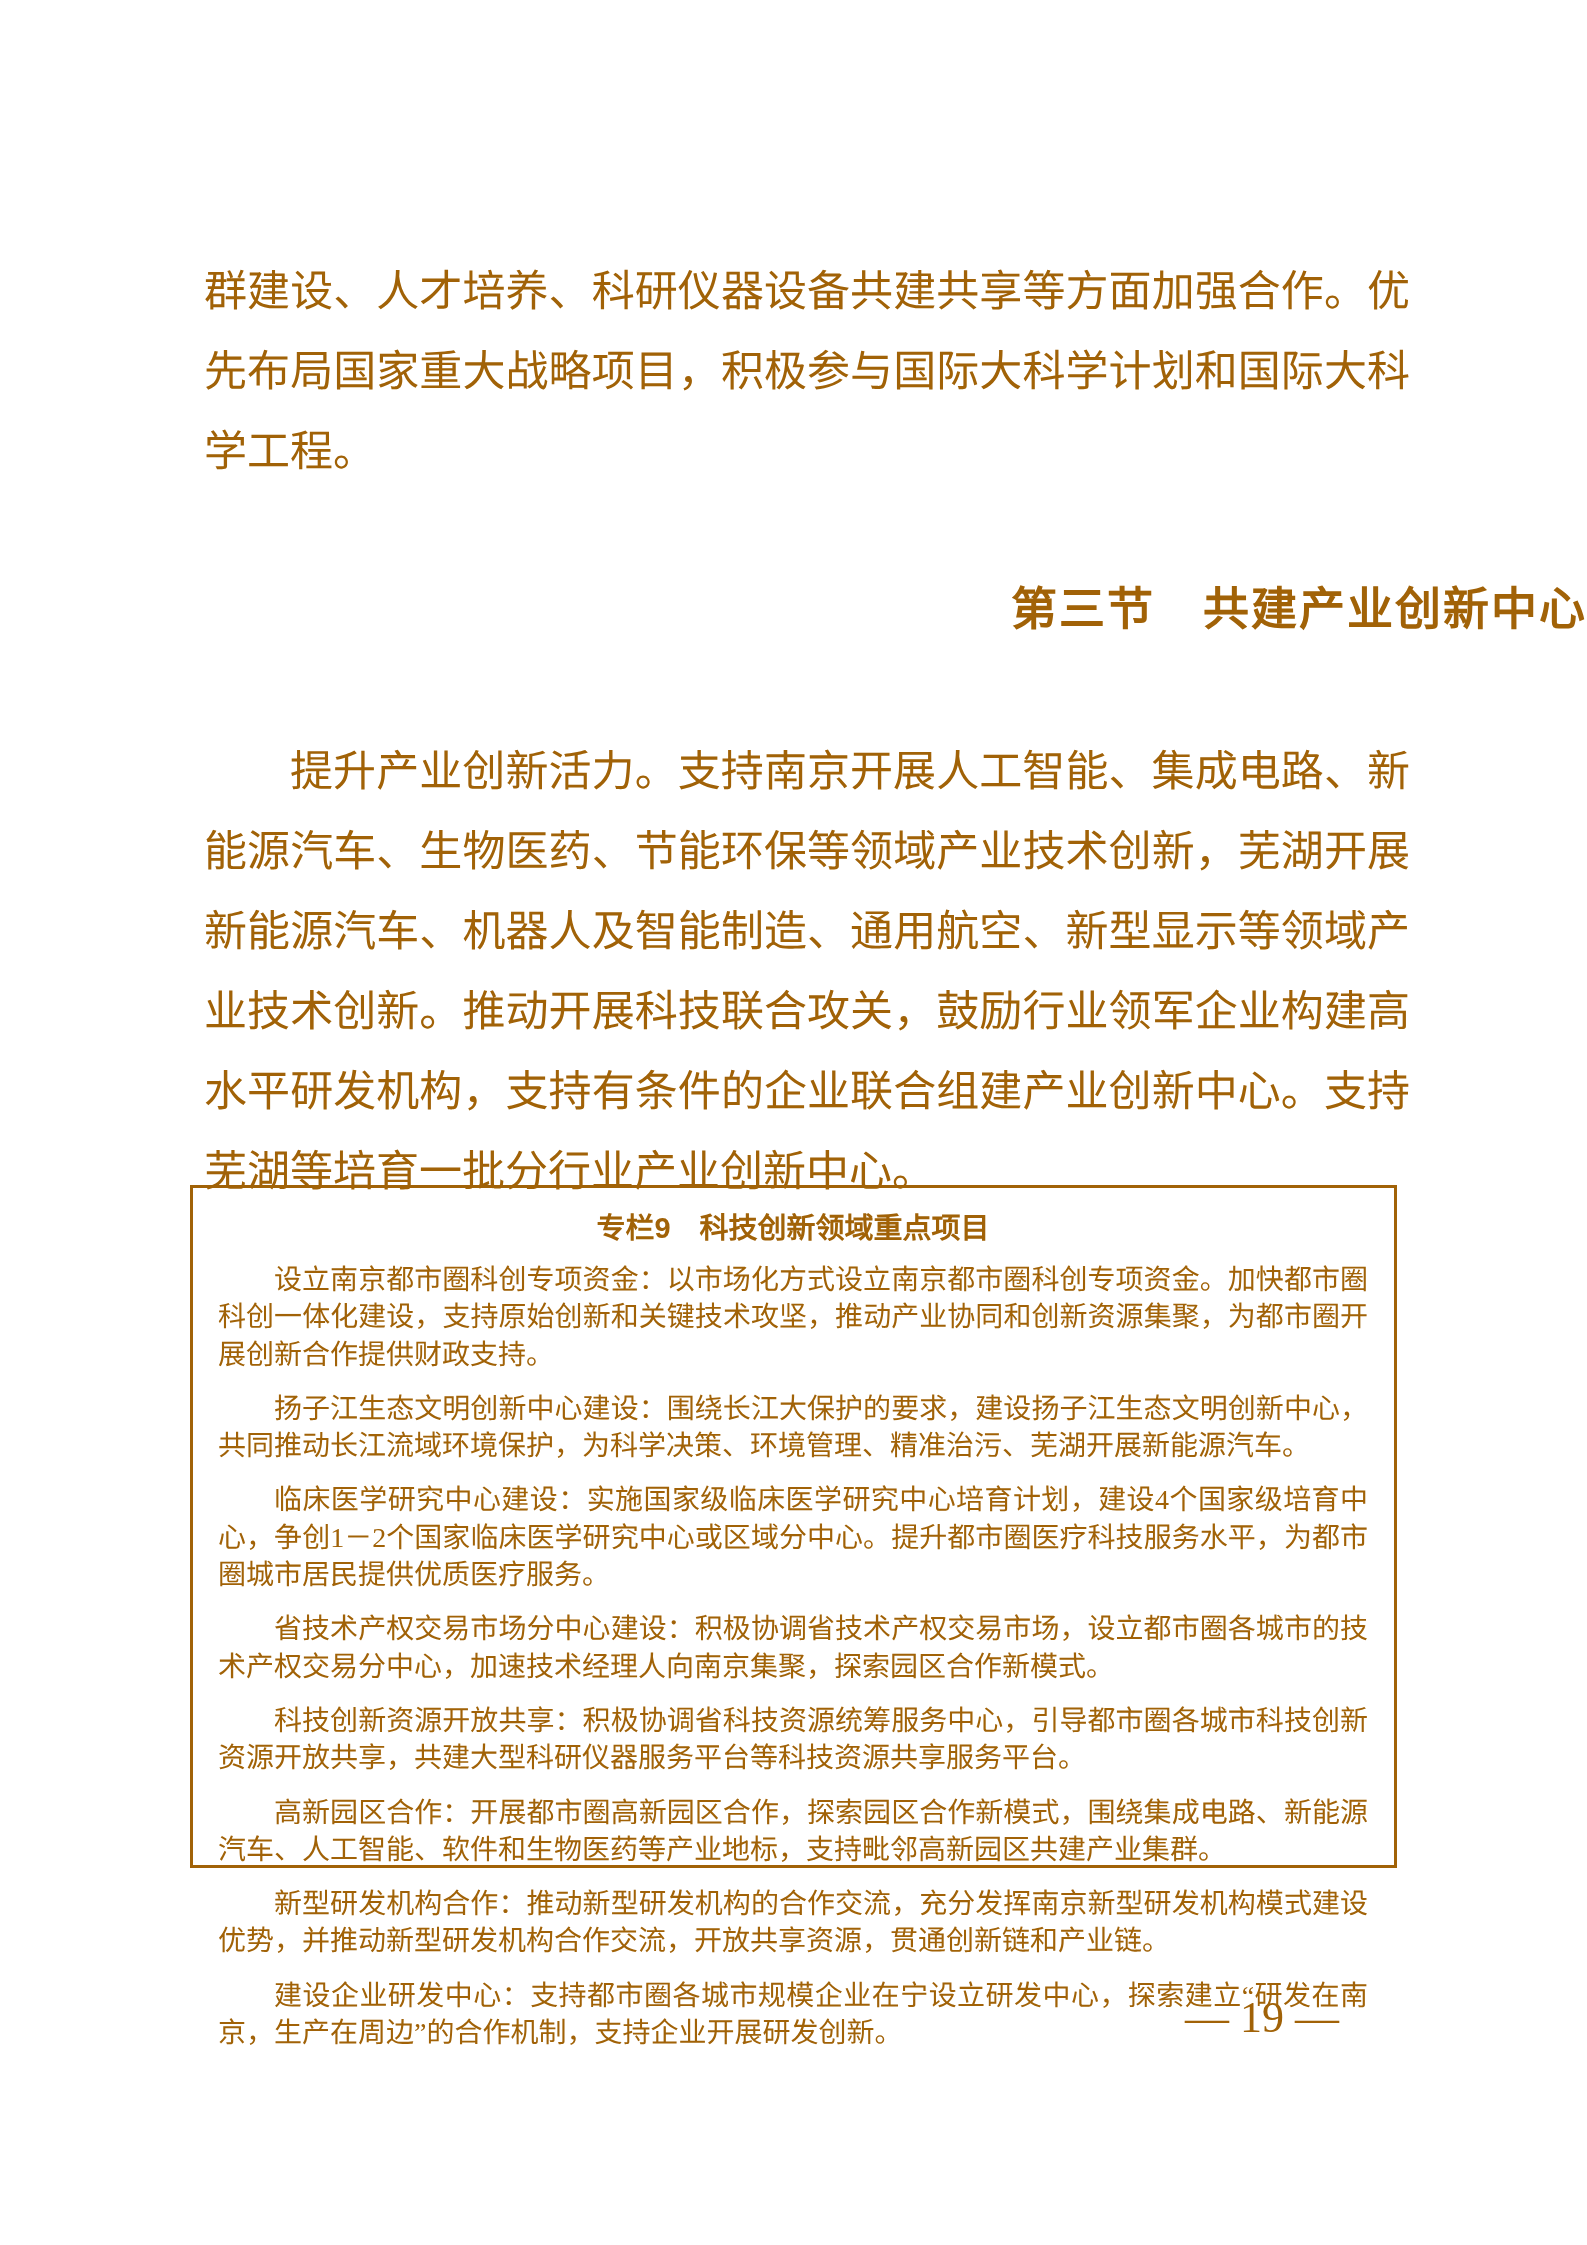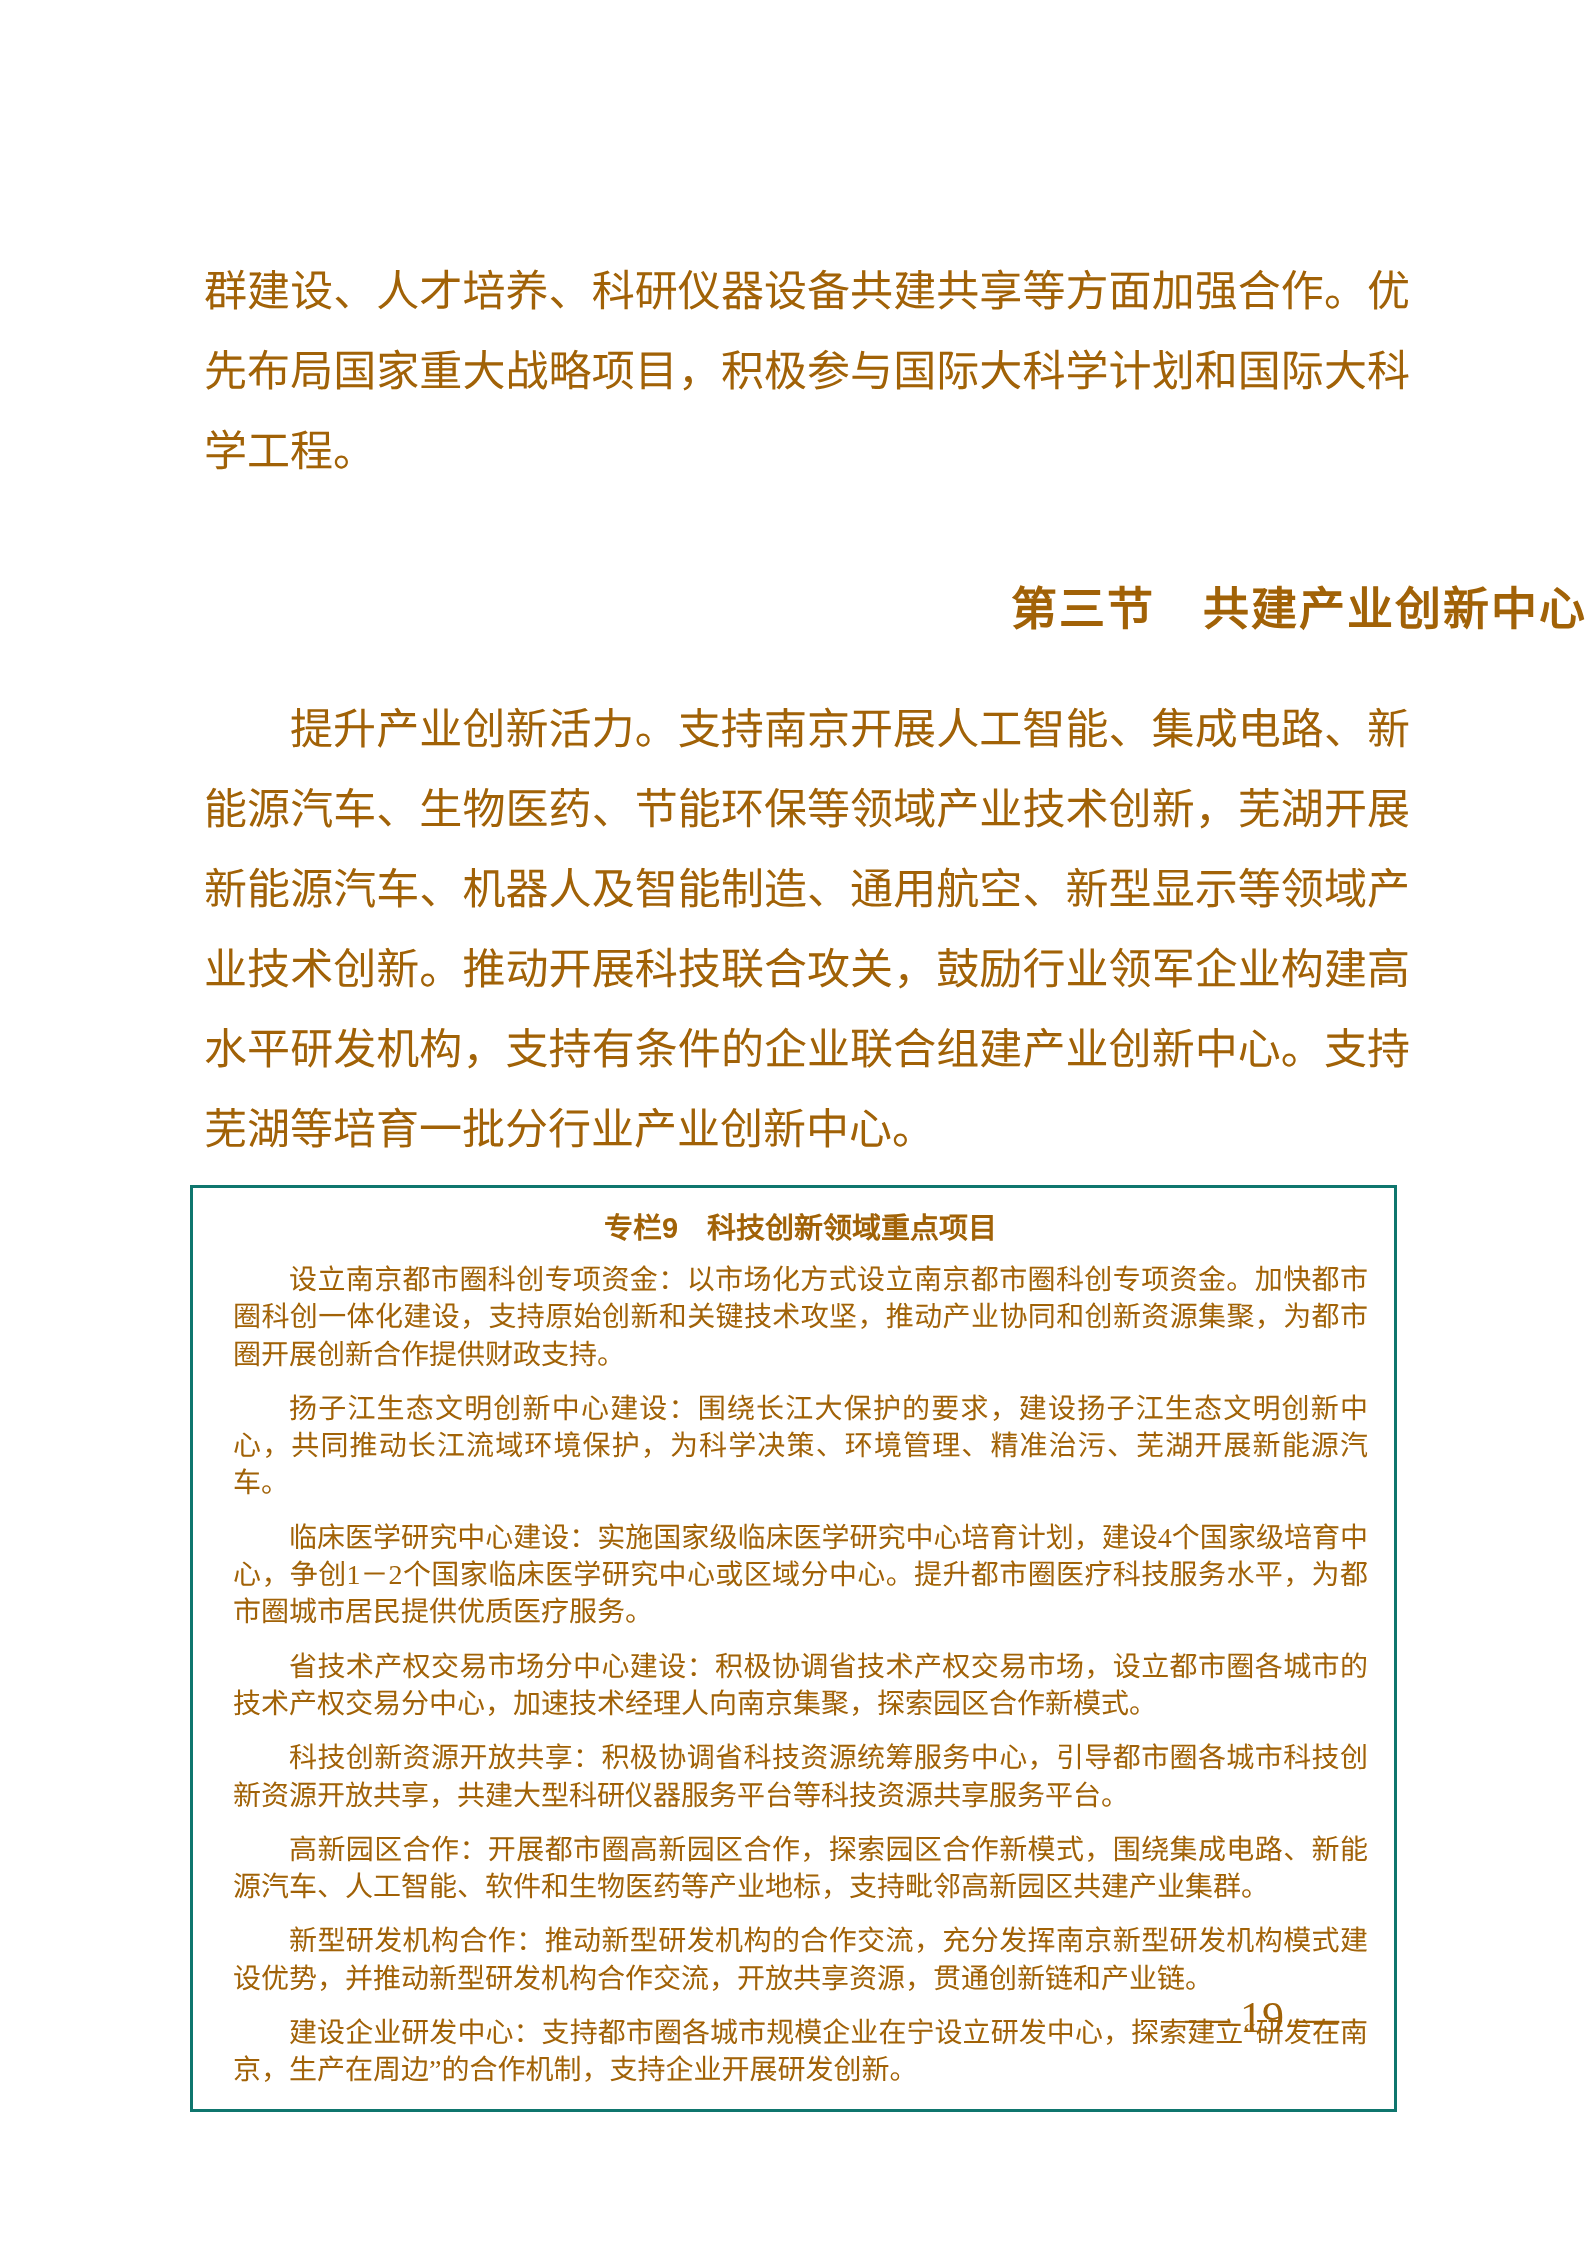--- a/index.html
+++ b/index.html
@@ -37,32 +37,32 @@
     left: 0;
     width: 100%;
     text-align: right;
     font-size: 46px;
     line-height: 70px;
     font-weight: 600;
     letter-spacing: 2px;
     margin: 0;
   }
   .para-indented {
-    top: 690px;
+    top: 732px;
     text-indent: 2em;
   }
   .feature-box {
     position: absolute;
     top: 1185px;
     left: 190px;
     width: 1207px;
-    height: 927px;
+    height: 683px;
     box-sizing: border-box;
-    border: 3px solid #0f766e;
-    padding: 24px 9px 0 23px;
+    border: 3px solid #a16207;
+    padding: 24px 9px 0 8px;
   }
   .box-title {
     text-align: center;
     font-family: "Liberation Sans", "DejaVu Sans", sans-serif;
     font-weight: bold;
     font-size: 29px;
     line-height: 32px;
     margin: 0 0 10px 0;
   }
   .box-para {

